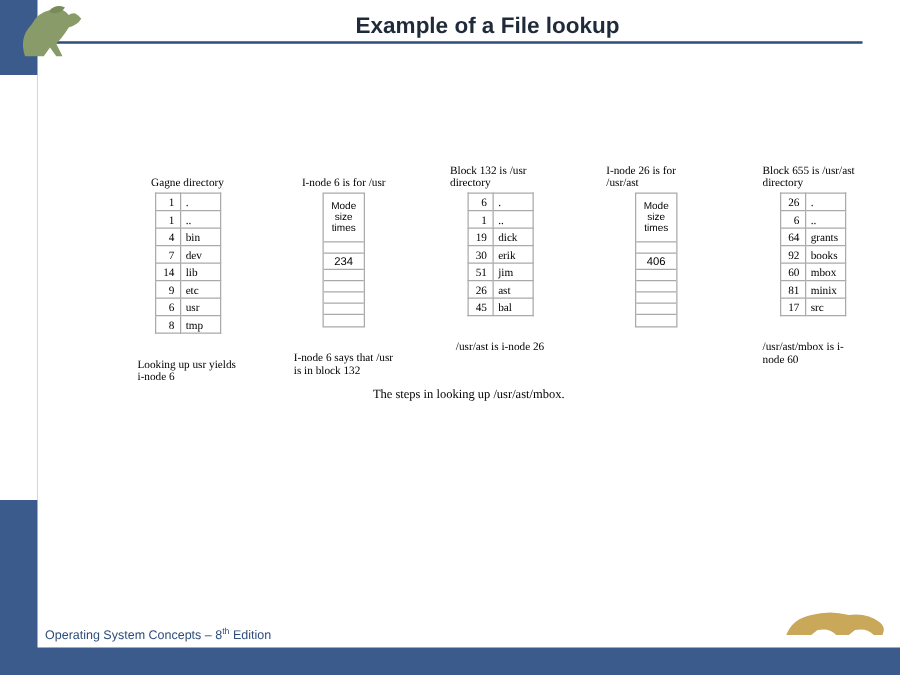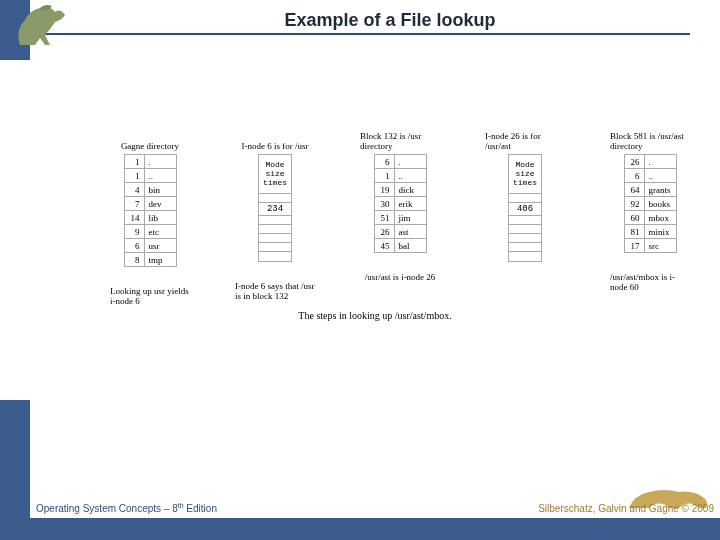--- a/index.html
+++ b/index.html
@@ -67,21 +67,21 @@
     align-items: flex-start;
     font-size: 9px;
     justify-content: space-between;
   }
   .col { display: flex; flex-direction: column; align-items: center; width: 80px; }
   .col-header { font-family: "Times New Roman", serif; font-size: 9px; text-align: left; min-height: 34px; display: flex; align-items: flex-end; justify-content: center; padding-bottom: 2px; line-height: 1.1; }
   table.dir { border-collapse: collapse; font-family: "Times New Roman", serif; font-size: 9px; }
   table.dir td { border: 1px solid #aaa; padding: 1px 4px; height: 14px; min-width: 16px; }
   table.dir td.n { text-align: right; width: 20px; }
   table.dir td.name { width: 32px; }
-  .inode-box { border: 1px solid #aaa; width: 34px; display: flex; flex-direction: column; font-family: Liberation Mono, monospace; font-size: 8px; }
+  .inode-box { border: 1px solid #aaa; width: 34px; display: flex; flex-direction: column; font-family: Liberation Sans, sans-serif; font-size: 8px; }
   .inode-box .cell-big { border-bottom: 1px solid #aaa; text-align: center; padding: 6px 2px; line-height: 1.1; }
   .inode-box .cell-sm { border-bottom: 1px solid #aaa; height: 9px; }
   .inode-box .cell-sm:last-child { border-bottom: none; }
   .inode-box .ptr { text-align: center; font-size: 9px; padding: 1px 0; border-bottom: 1px solid #aaa; }
   .caption { font-family: "Times New Roman", serif; font-size: 9px; margin-top: 20px; line-height: 1.1; }
   .main-caption {
     position: absolute;
     top: 310px;
     left: 0;
     right: 0;
@@ -223,21 +223,21 @@
         <div class="ptr">406</div>
         <div class="cell-sm"></div>
           <div class="cell-sm"></div>
           <div class="cell-sm"></div>
           <div class="cell-sm"></div>
           <div class="cell-sm"></div>
       </div>
     </div>
 
     <div class="col">
-      <div class="col-header">Block 581 is /usr/ast directory</div>
+      <div class="col-header">Block 655 is /usr/ast directory</div>
       <table class="dir">
         <tbody>
             <tr>
               <td class="n">26</td>
               <td class="name">.</td>
             </tr>
         <tr>
               <td class="n">6</td>
               <td class="name">..</td>
             </tr>
@@ -270,14 +270,13 @@
 
   <div class="main-caption">The steps in looking up /usr/ast/mbox.</div>
 
   <svg class="dino-right" viewBox="0 0 90 32">
     <path d="M5 28 Q10 15 25 12 Q40 8 55 12 Q70 10 80 18 Q85 22 82 28 L75 28 Q70 22 60 24 L55 28 L45 28 Q40 22 30 24 L25 28 Z" fill="#c9a85a"></path>
   </svg>
 
   <div class="footer-left">
     <span>Operating System Concepts – 8</span><sup>th</sup><span> Edition</span>
   </div>
-  <div class="footer-right">Silberschatz, Galvin and Gagne © 2009</div>
 </div>
 
 </body></html>

